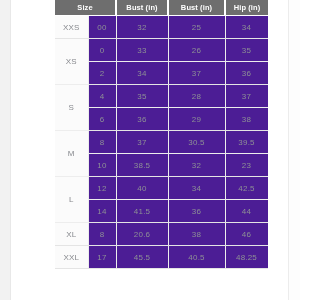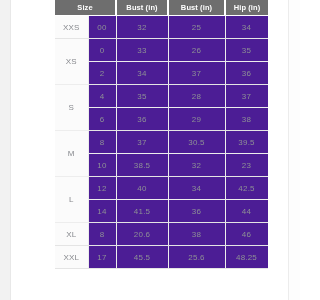--- a/index.html
+++ b/index.html
@@ -217,21 +217,21 @@
             <td class="size-letter group-divider">XL</td>
             <td class="group-divider">8</td>
             <td class="group-divider">20.6</td>
             <td class="group-divider">38</td>
             <td class="group-divider">46</td>
           </tr>
           <tr>
             <td class="size-letter group-divider">XXL</td>
             <td class="group-divider">17</td>
             <td class="group-divider">45.5</td>
-            <td class="group-divider">25.6</td>
+            <td class="group-divider">40.5</td>
             <td class="group-divider">48.25</td>
           </tr>
         </tbody>
     </table>
   </div>
 
   <div class="gutter-right-rule"></div>
   <div class="gutter-right"></div>
 
 </div>

